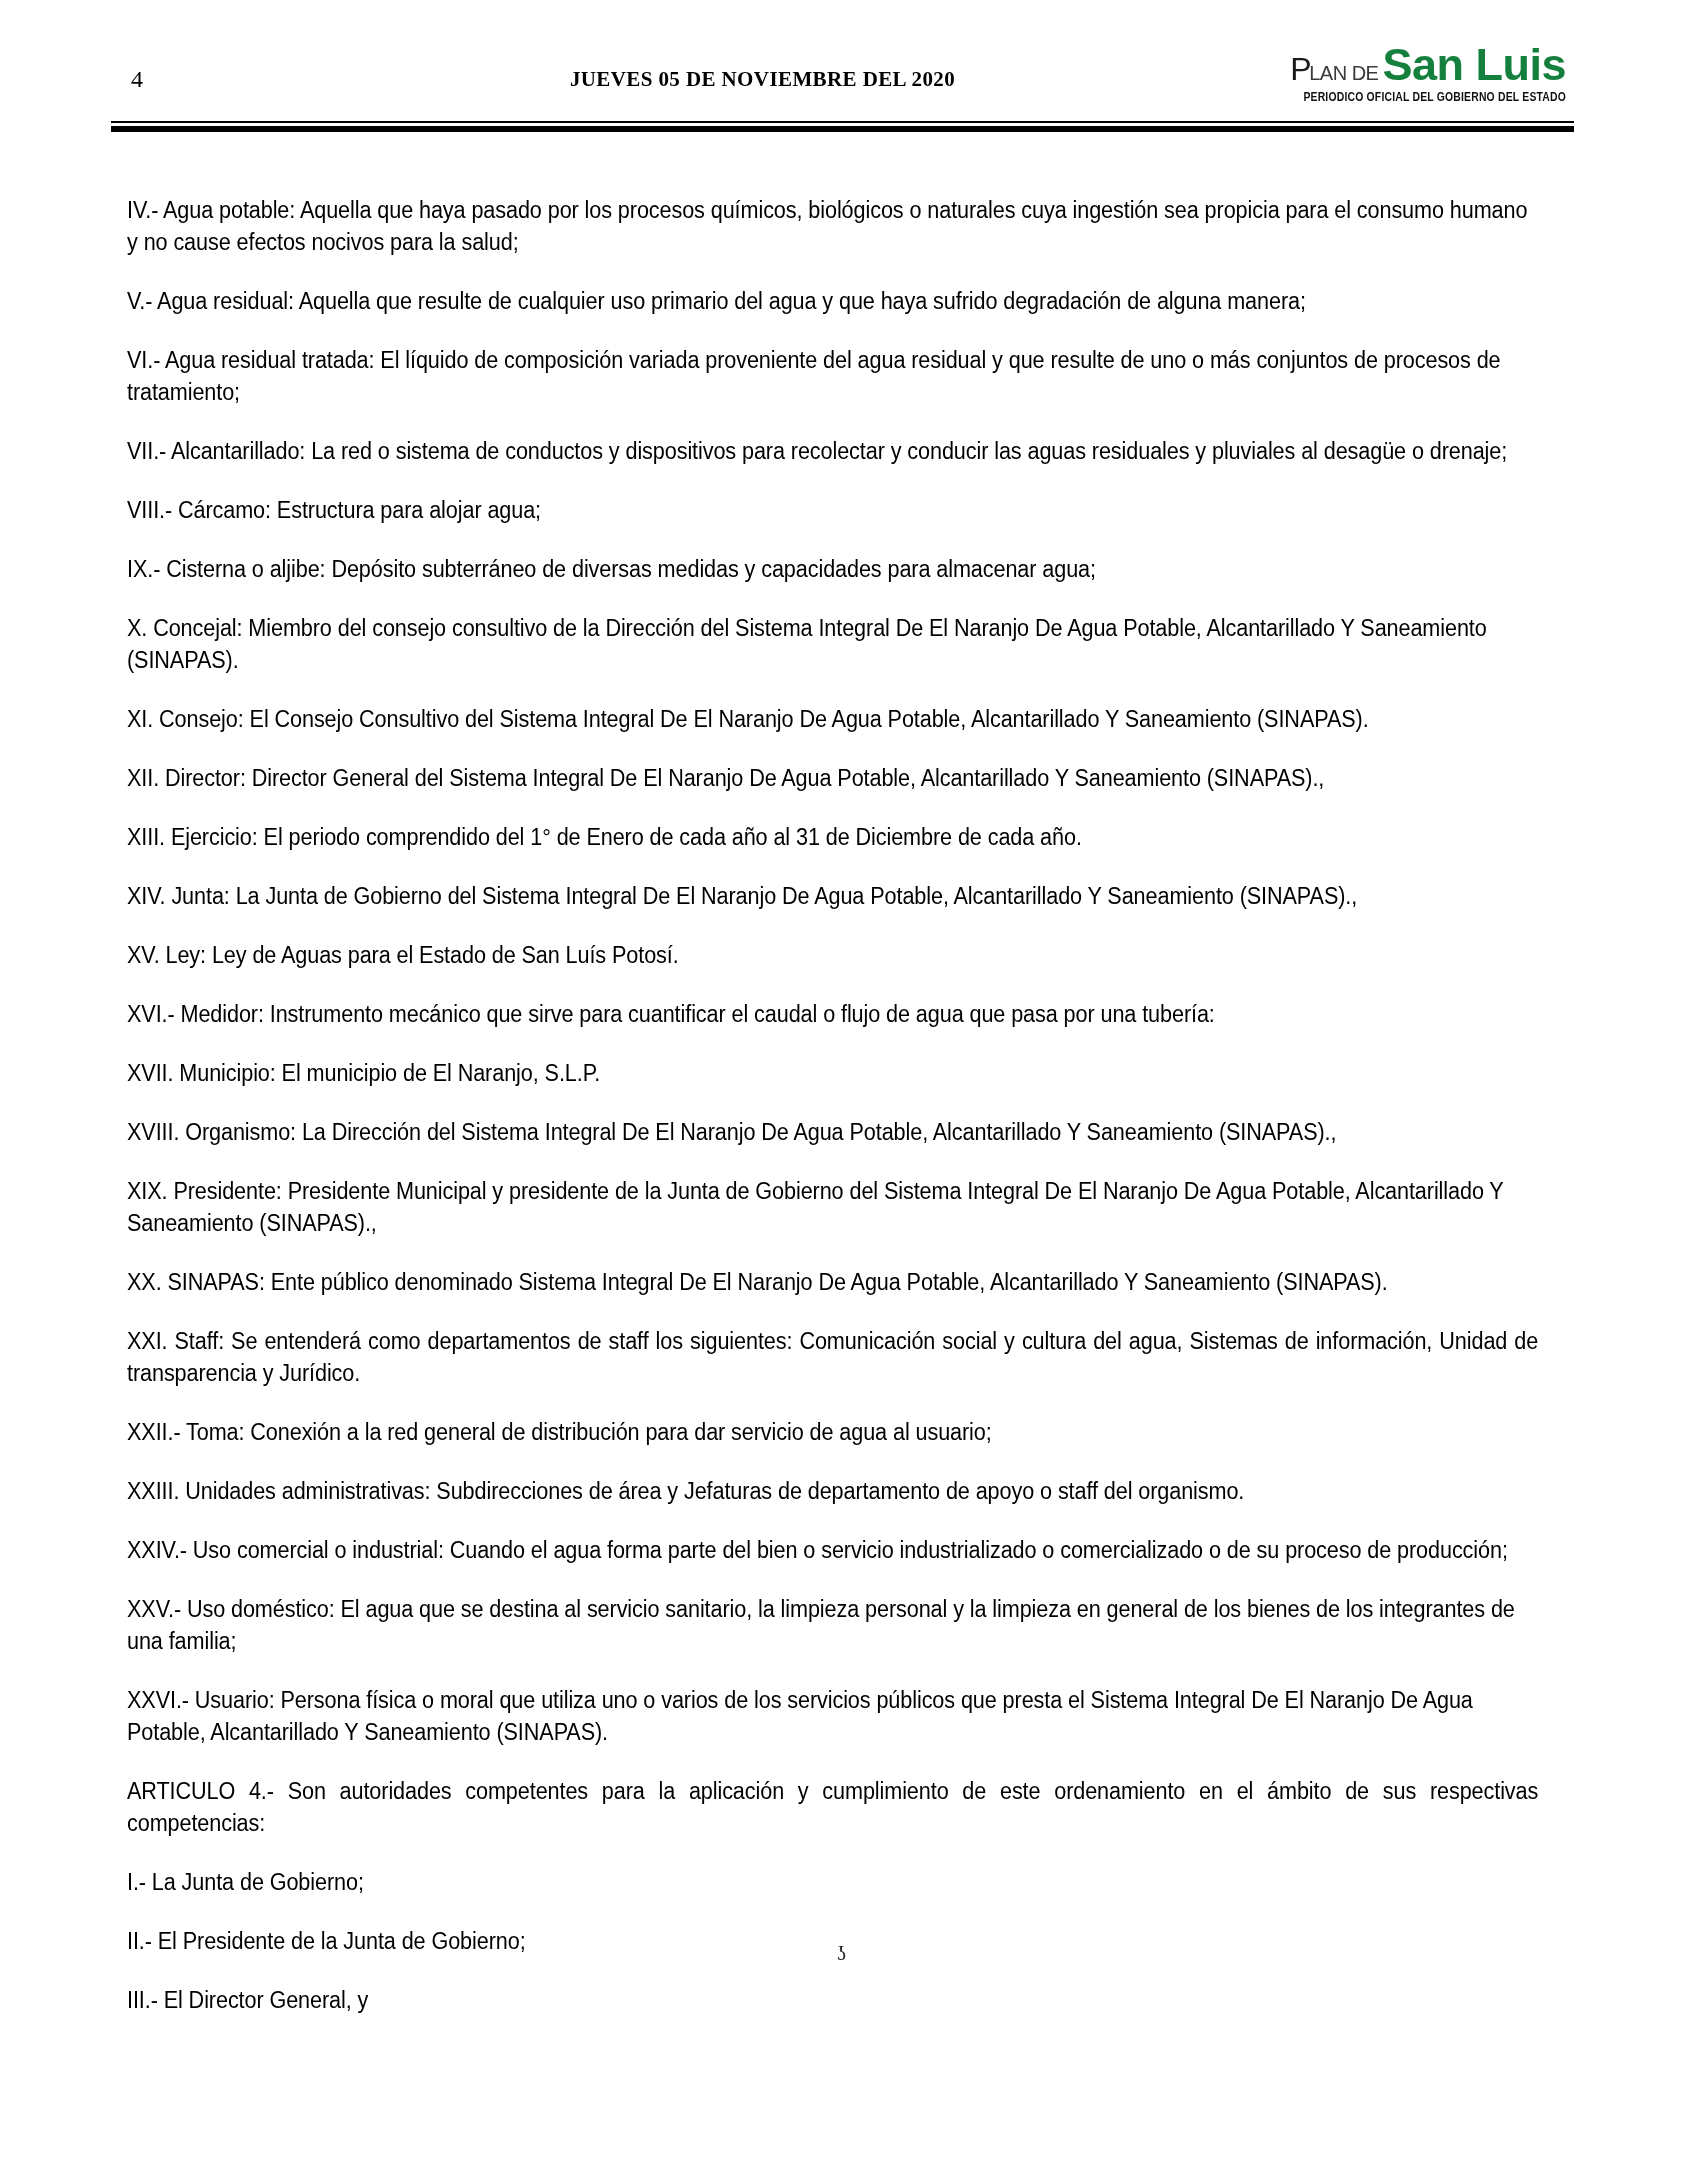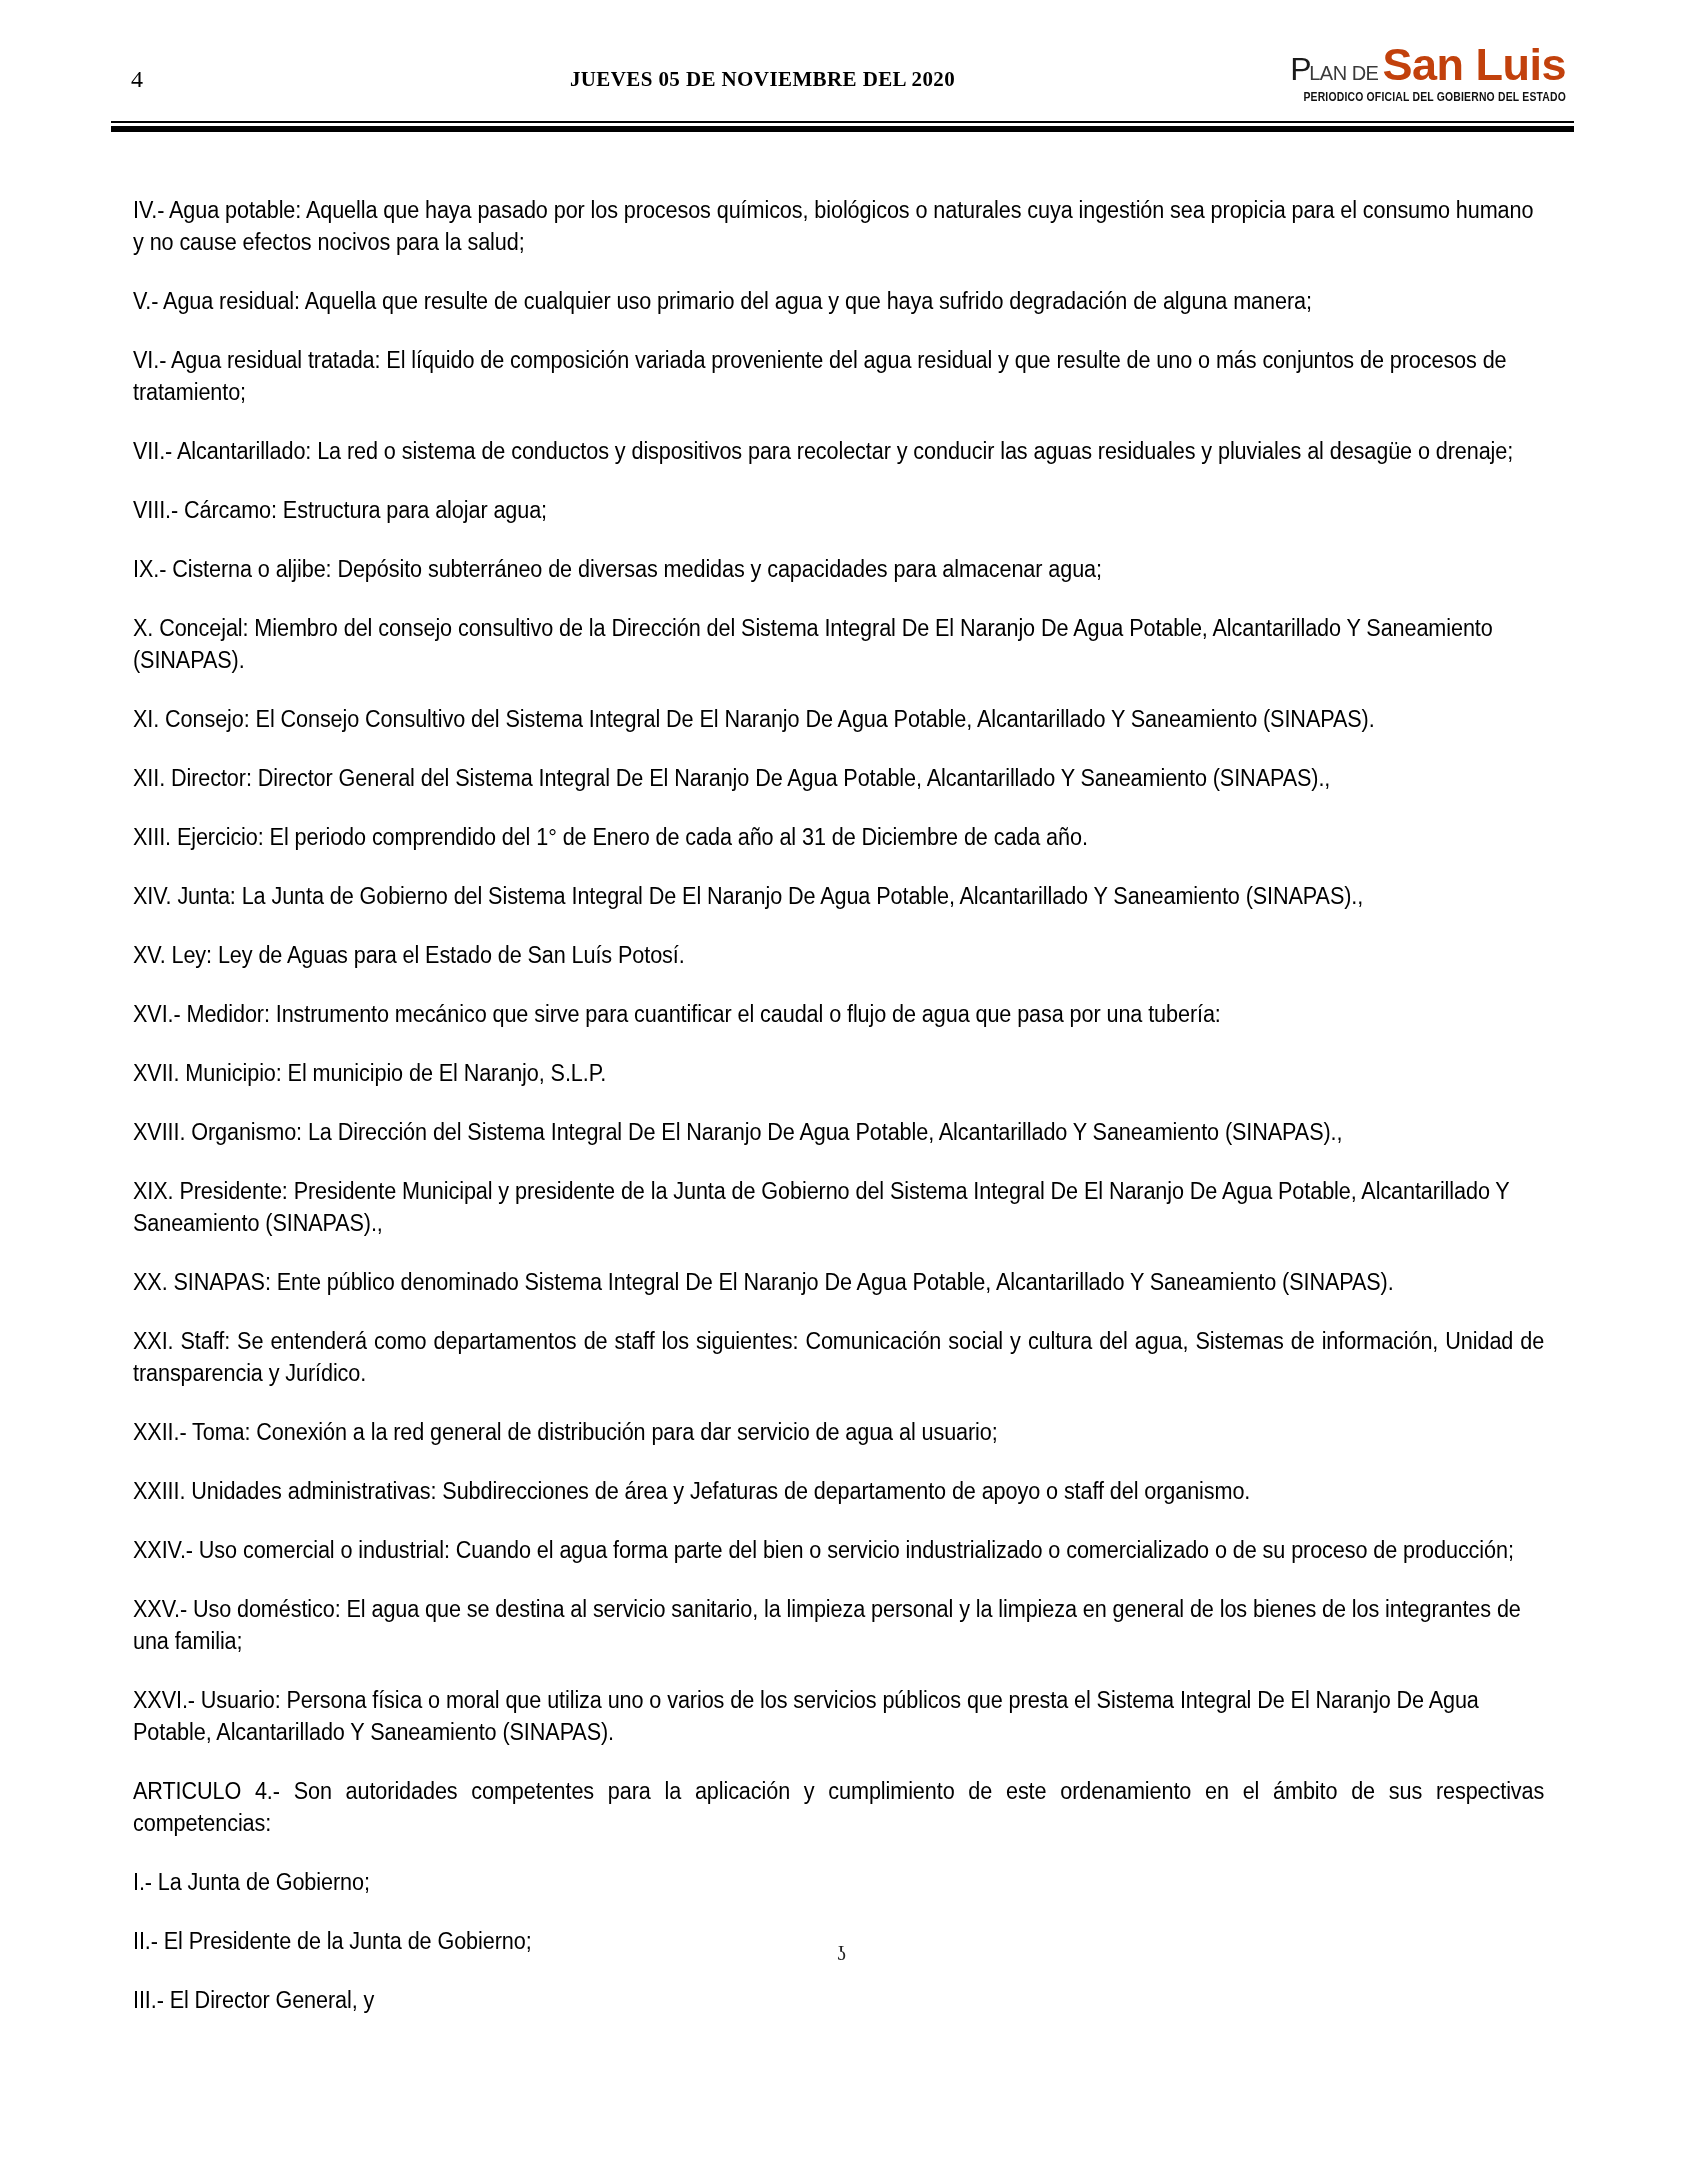--- a/index.html
+++ b/index.html
@@ -84,21 +84,21 @@
     font-weight: 400;
     color: #3a3a3a;
     letter-spacing: -0.5px;
     vertical-align: baseline;
     margin-left: -2px;
   }
   .mast-sanluis {
     font-family: "Liberation Sans", sans-serif;
     font-size: 45px;
     font-weight: 700;
-    color: #c2410c;
+    color: #15803d;
     letter-spacing: -0.5px;
     vertical-align: baseline;
     margin-left: 4px;
   }
   .masthead-sub {
     display: block;
     white-space: nowrap;
     font-family: "Liberation Sans", sans-serif;
     font-size: 10.4px;
     font-weight: 700;
@@ -127,21 +127,21 @@
   }
   .rule-thick {
     height: 6px;
     background: #000000;
     width: 100%;
   }
 
   
   .content {
     position: absolute;
-    left: 133px;
+    left: 127px;
     top: 194px;
     width: 1411px;
   }
 
   p.para {
     margin: 0 0 27px 0;
     font-family: "Liberation Sans", sans-serif;
     font-size: 23px;
     line-height: 32px;
     text-align: left;

